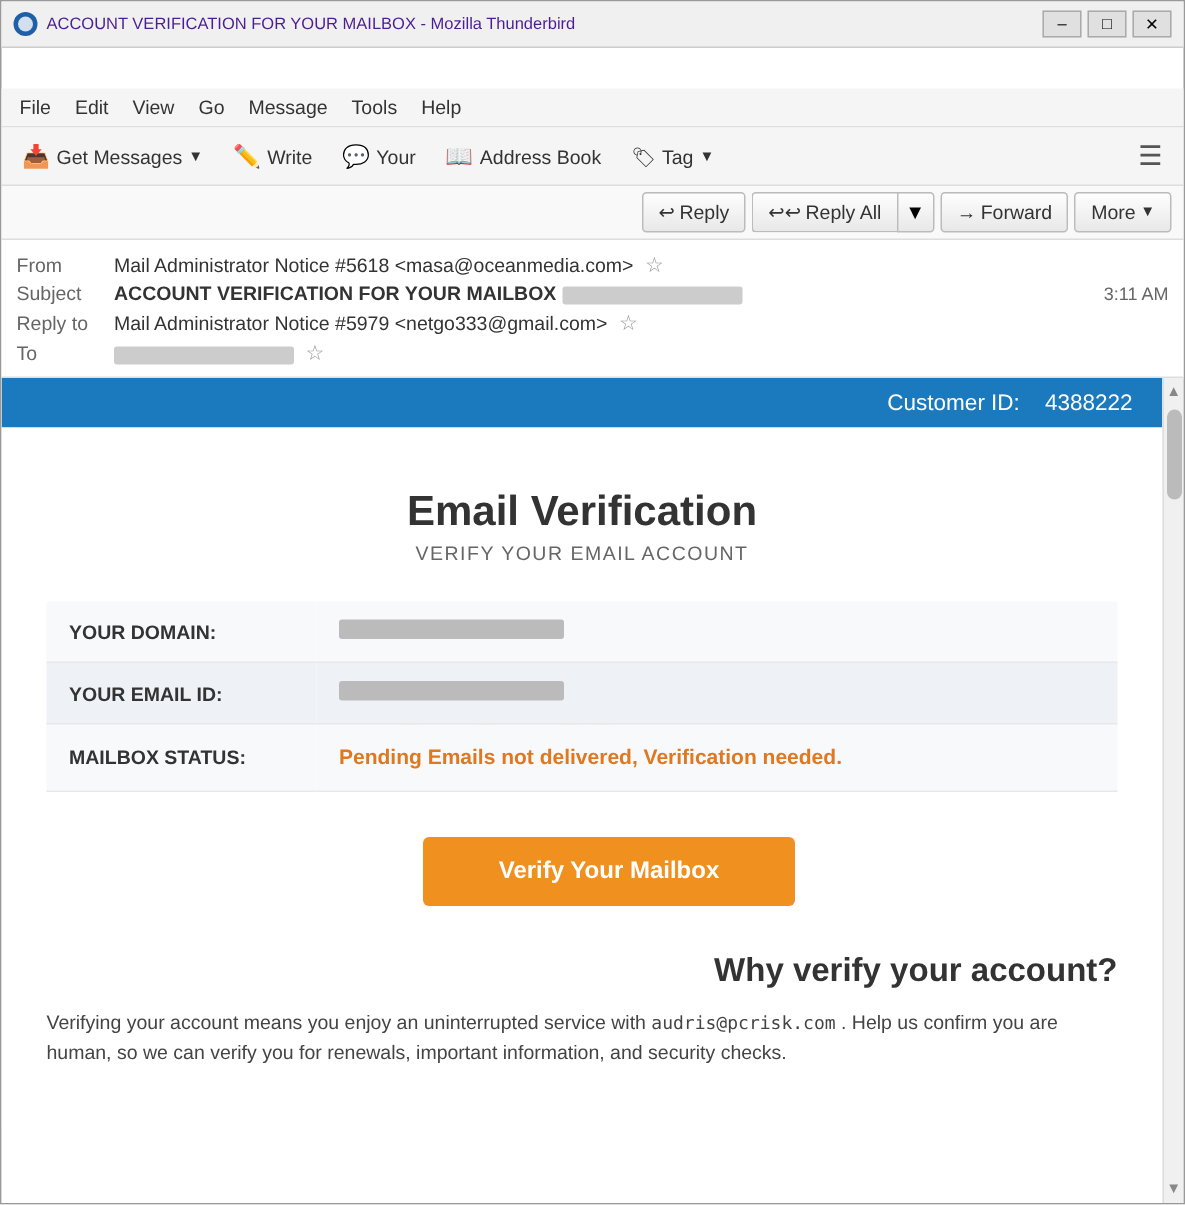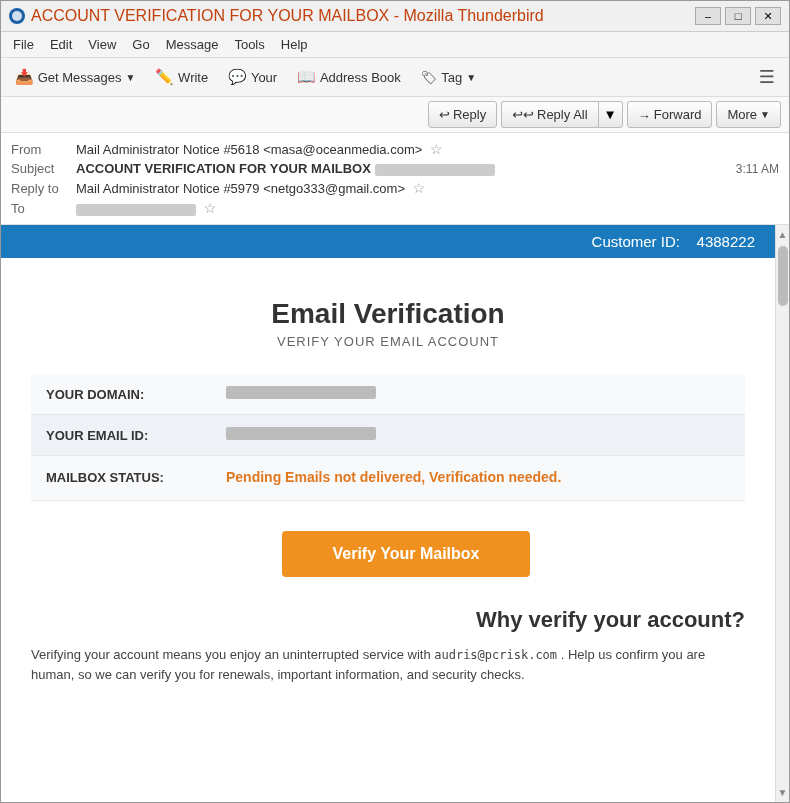--- a/index.html
+++ b/index.html
@@ -7,21 +7,21 @@
 
     
     .window { width: 790px; min-height: 803px; background: #fff; border: 1px solid #999; display: flex; flex-direction: column; }
     .title-bar { background: #f0f0f0; border-bottom: 1px solid #ccc; display: flex; align-items: center; padding: 6px 8px; justify-content: space-between; }
     .title-bar-left { display: flex; align-items: center; gap: 6px; font-size: 12px; color: #333; }
     .title-bar-icon { width: 16px; height: 16px; background: #1e5fa8; border-radius: 50%; display: flex; align-items: center; justify-content: center; }
     .window-controls { display: flex; gap: 4px; }
     .win-btn { width: 26px; height: 18px; background: #e0e0e0; border: 1px solid #aaa; font-size: 11px; display: flex; align-items: center; justify-content: center; cursor: pointer; }
 
     
-    .menu-bar { background: #f5f5f5; border-bottom: 1px solid #ddd; display: flex; align-items: center; padding: 2px 4px; }
+    .menu-bar { background: #f5f5f5; border-bottom: 1px solid #ddd; display: flex; align-items: center; padding: 2px 4px; margin-top: 27px; }
     .menu-item { padding: 3px 8px; font-size: 13px; cursor: pointer; color: #333; }
 
     
     .toolbar { background: #f5f5f5; border-bottom: 1px solid #ddd; display: flex; align-items: center; padding: 4px 6px; gap: 4px; }
     .tb-btn { display: flex; align-items: center; gap: 4px; padding: 4px 8px; border: none; background: transparent; cursor: pointer; font-size: 13px; color: #333; border-radius: 3px; }
     .tb-spacer { flex: 1; }
     .hamburger-btn { padding: 4px 8px; border: none; background: transparent; cursor: pointer; font-size: 18px; color: #555; }
 
     
     .action-bar { background: #f9f9f9; border-bottom: 1px solid #ddd; display: flex; align-items: center; padding: 4px 8px; gap: 4px; justify-content: flex-end; }
@@ -70,21 +70,21 @@
     .verify-btn-row { text-align: center; padding: 20px 0; position: relative; z-index: 1; }
     .verify-btn { background: #f0901e; color: white; border: none; padding: 14px 50px; font-size: 16px; font-weight: 600; cursor: pointer; border-radius: 4px; margin-left: 36px; }
 
     .why-section { padding: 10px 0 20px; position: relative; z-index: 1; }
     .why-title { font-size: 22px; font-weight: 700; color: #333; margin-bottom: 12px; text-align: right; }
     .why-text { font-size: 13px; color: #444; line-height: 1.6; }
     .why-text code { font-family: monospace; font-size: 12px; }
     .note-text { font-size: 13px; color: #444; margin-top: 14px; line-height: 1.5; }
 
     
-    .title-text { font-size: 16px; color: #c2410c; }
+    .title-text { font-size: 11px; color: #4c1d95; }
   </style>
 </head>
 <body>
 
 <div class="window">
 
   <div class="title-bar">
     <div class="title-bar-left">
       <div class="title-bar-icon">
         <svg width="12" height="12" viewBox="0 0 12 12">

